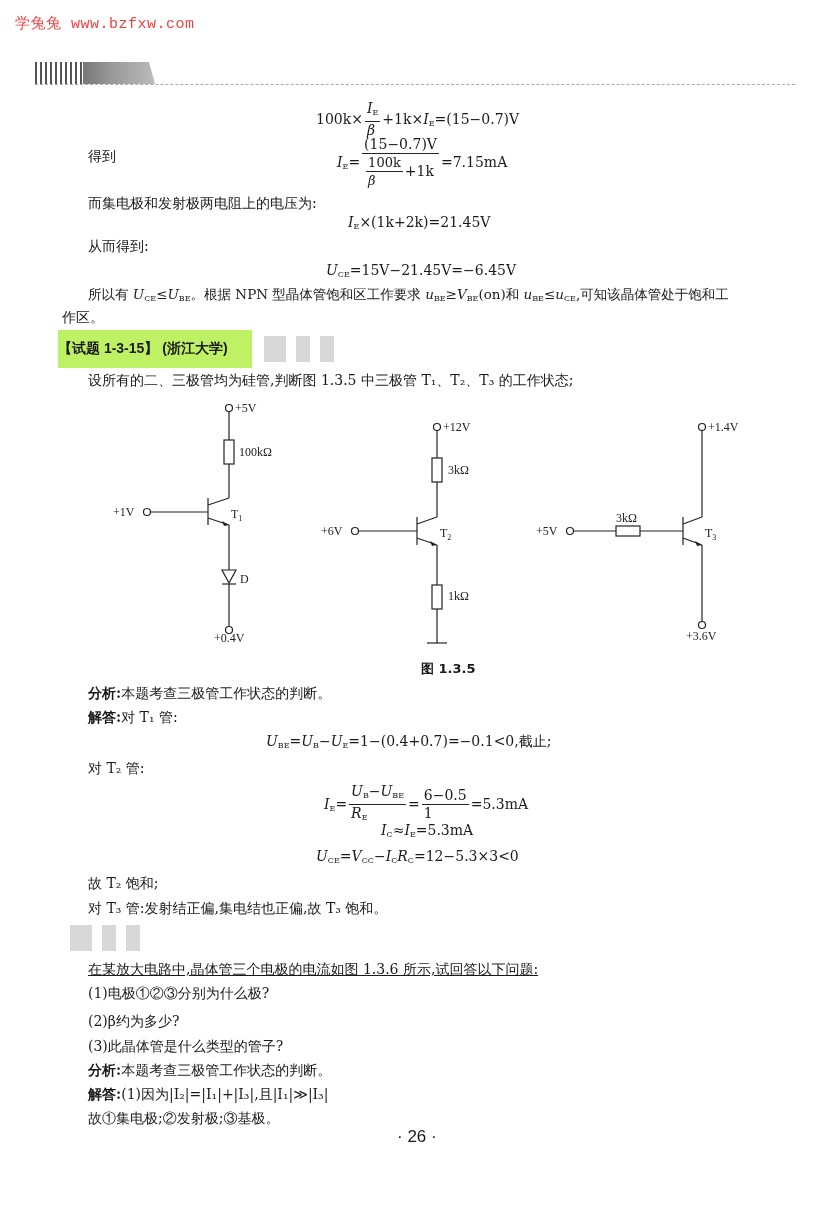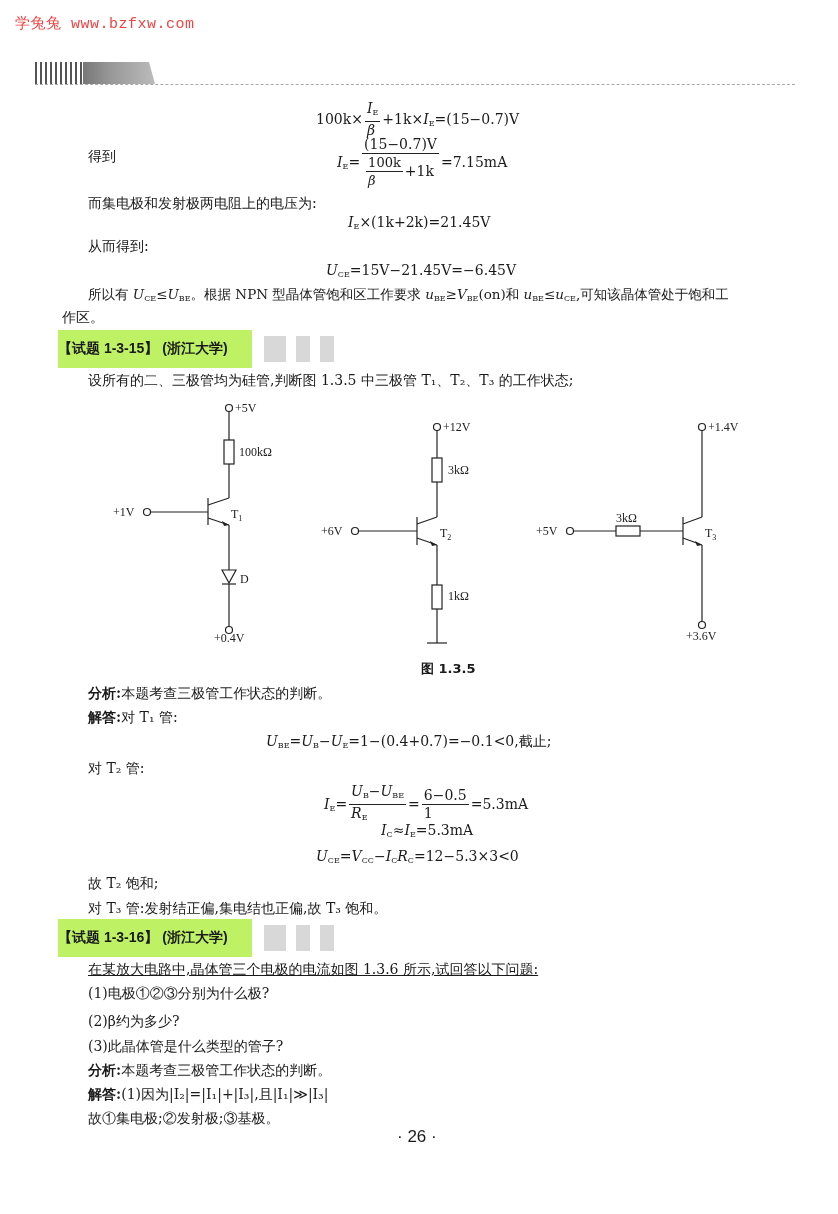--- a/index.html
+++ b/index.html
@@ -183,21 +183,20 @@
 <div class="abs eq" style="left:381px; top:822px;">
   <span class="it">I</span><sub>C</sub><span>≈</span><span class="it">I</span><sub>E</sub><span>=5.3mA</span>
 </div>
 <div class="abs eq" style="left:316px; top:848px;">
   <span class="it">U</span><sub>CE</sub><span>=</span><span class="it">V</span><sub>CC</sub><span>−</span><span class="it">I</span><sub>C</sub><span class="it">R</span><sub>C</sub><span>=12−5.3×3&lt;0</span>
 </div>
 <div class="abs text" style="left:88px; top:873px;">故 T₂ 饱和;</div>
 <div class="abs text" style="left:88px; top:898px;">对 T₃ 管:发射结正偏,集电结也正偏,故 T₃ 饱和。</div>
 
 <div class="abs section-bar" style="left:58px; top:925px;">
-  <div class="section-label">【试题 1-3-16】 (浙江大学)</div>
   <div class="section-blocks">
       <span></span>
       <span></span>
       <span></span>
     </div>
 </div>
 <div class="abs text" style="left:88px; top:959px;text-decoration:underline;">在某放大电路中,晶体管三个电极的电流如图 1.3.6 所示,试回答以下问题:</div>
 <div class="abs text" style="left:88px; top:983px;">(1)电极①②③分别为什么极?</div>
 <div class="abs text" style="left:88px; top:1011px;">(2)β约为多少?</div>
 <div class="abs text" style="left:88px; top:1036px;">(3)此晶体管是什么类型的管子?</div>

